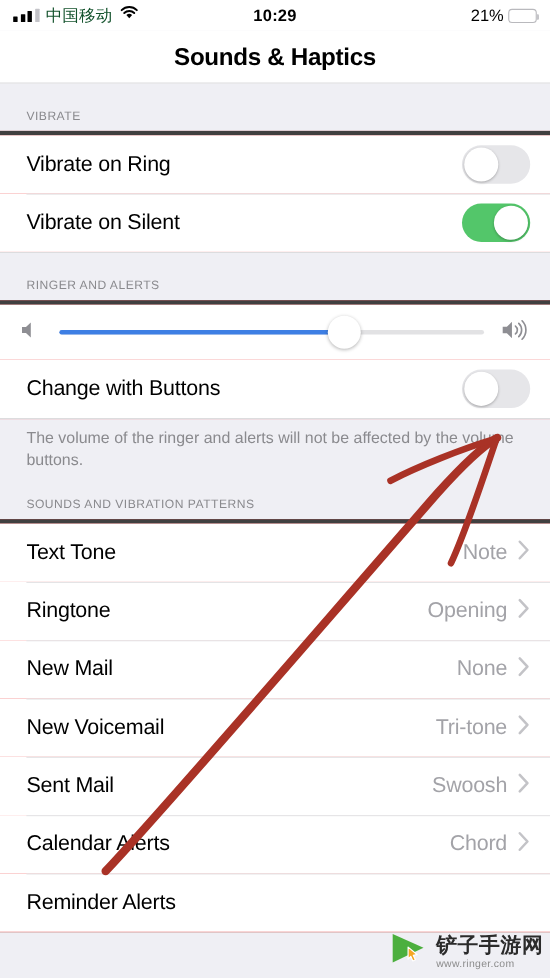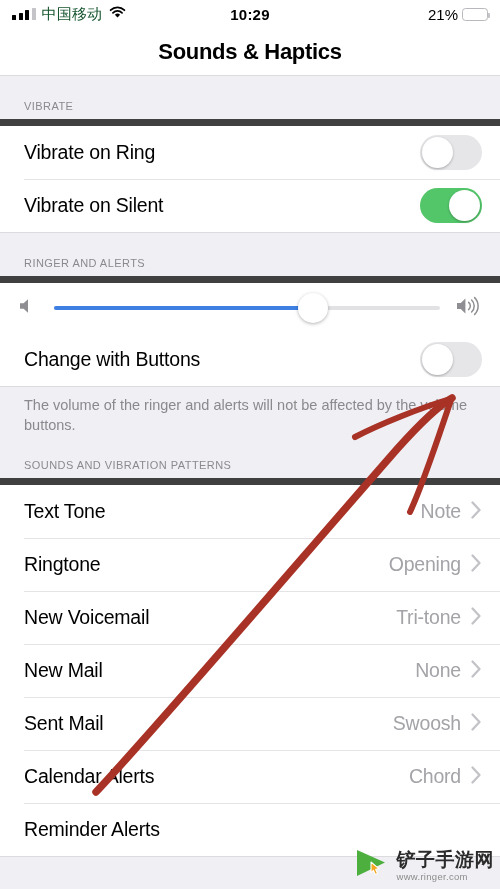--- a/index.html
+++ b/index.html
@@ -59,21 +59,21 @@
   .content{ height:813px; background:#EFEFF4; overflow:hidden; }
 
   .sec-header{
     font-size:11px; color:#8A8A8E; letter-spacing:.45px;
     padding:24px 24px 7px 24px;
   }
   .sec-footer{
     font-size:14.5px; color:#8A8A8E; line-height:1.35;
     padding:9px 24px 0 24px;
   }
-  .group{ background:#ef4444; border-top:7px solid #404040; border-bottom:1px solid #DCDCDE; }
+  .group{ background:#ef4444; border-top:4px solid #404040; border-bottom:1px solid #DCDCDE; }
 
   .row{
     position:relative; display:flex; align-items:center;
     height:53px; padding:0 18px 0 24px; background:#fff;
   }
   .row + .row::before{
     content:""; position:absolute; left:24px; right:0; top:0; height:1px; background:#E4E4E6;
   }
   .row-label{ font-size:19.5px; color:#000; letter-spacing:-.2px; }
   .row-right{ margin-left:auto; display:flex; align-items:center; gap:9px; }
@@ -233,32 +233,32 @@
         <div class="row">
           <span class="row-label">Ringtone</span>
           <div class="row-right">
             <span class="row-value">Opening</span>
             <span><svg width="12" height="20" viewBox="0 0 12 20">
                 <path d="M2.5 2.5 L9.5 10 L2.5 17.5" stroke="#C3C3C7" stroke-width="2.3" fill="none" stroke-linecap="round" stroke-linejoin="round"></path>
               </svg></span>
           </div>
         </div>
         <div class="row">
+          <span class="row-label">New Mail</span>
+          <div class="row-right">
+            <span class="row-value">None</span>
+            <span><svg width="12" height="20" viewBox="0 0 12 20">
+                <path d="M2.5 2.5 L9.5 10 L2.5 17.5" stroke="#C3C3C7" stroke-width="2.3" fill="none" stroke-linecap="round" stroke-linejoin="round"></path>
+              </svg></span>
+          </div>
+        </div>
+        <div class="row">
           <span class="row-label">New Voicemail</span>
           <div class="row-right">
             <span class="row-value">Tri-tone</span>
-            <span><svg width="12" height="20" viewBox="0 0 12 20">
-                <path d="M2.5 2.5 L9.5 10 L2.5 17.5" stroke="#C3C3C7" stroke-width="2.3" fill="none" stroke-linecap="round" stroke-linejoin="round"></path>
-              </svg></span>
-          </div>
-        </div>
-        <div class="row">
-          <span class="row-label">New Mail</span>
-          <div class="row-right">
-            <span class="row-value">None</span>
             <span><svg width="12" height="20" viewBox="0 0 12 20">
                 <path d="M2.5 2.5 L9.5 10 L2.5 17.5" stroke="#C3C3C7" stroke-width="2.3" fill="none" stroke-linecap="round" stroke-linejoin="round"></path>
               </svg></span>
           </div>
         </div>
         <div class="row">
           <span class="row-label">Sent Mail</span>
           <div class="row-right">
             <span class="row-value">Swoosh</span>
             <span><svg width="12" height="20" viewBox="0 0 12 20">

